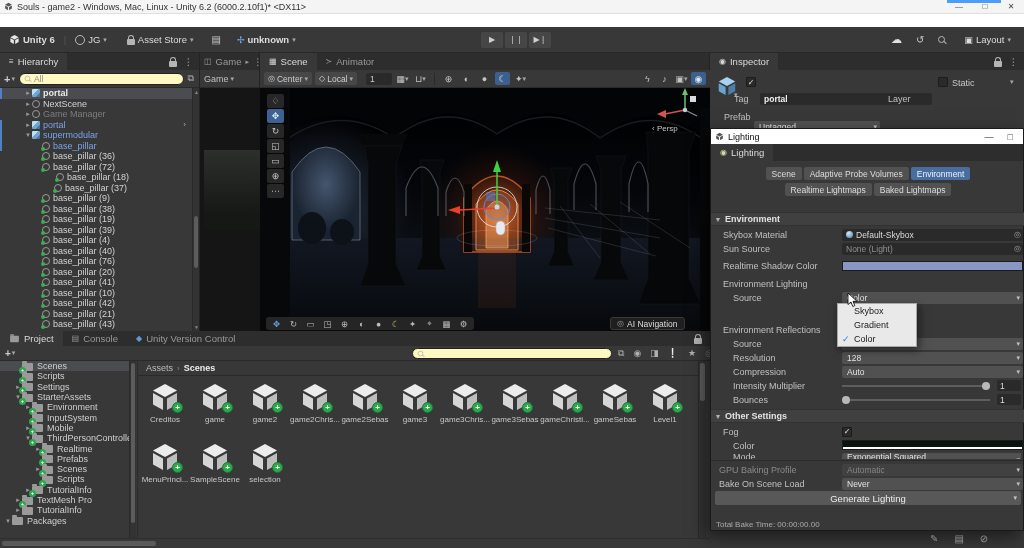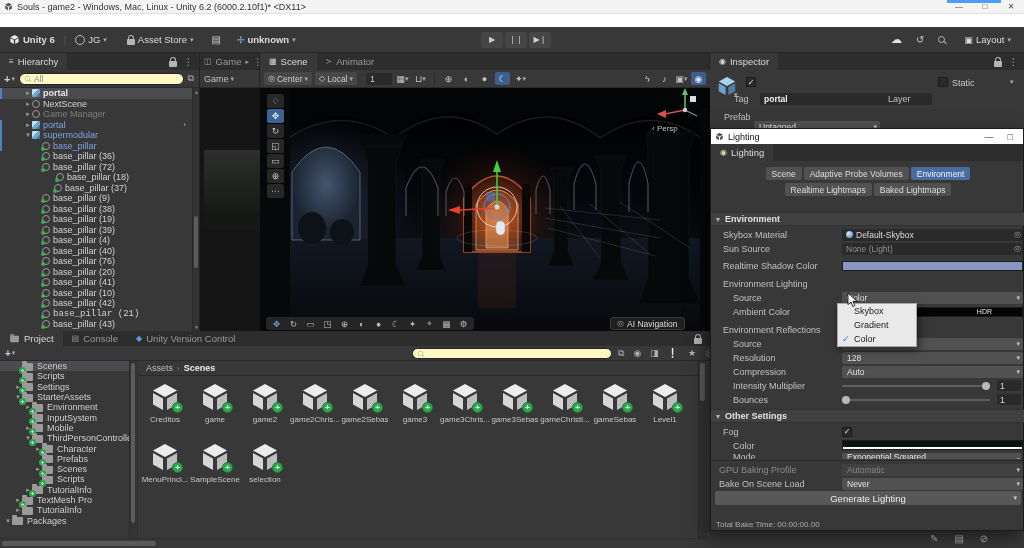--- a/index.html
+++ b/index.html
@@ -335,21 +335,21 @@
           <span class="hlabel">base_pillar (10)</span>
           <span class="hchev"></span>
         </div>
         <div class="hrow" style="padding-left: 34px;">
 
           <span class="harrow"></span>
           <span class="hicon ic-gog"></span>
           <span class="hlabel">base_pillar (42)</span>
           <span class="hchev"></span>
         </div>
-        <div class="hrow" style="padding-left: 34px; font-family: Liberation Mono, monospace;">
+        <div class="hrow" style="padding-left: 34px;">
 
           <span class="harrow"></span>
           <span class="hicon ic-gog"></span>
           <span class="hlabel">base_pillar (21)</span>
           <span class="hchev"></span>
         </div>
         <div class="hrow" style="padding-left: 34px;">
 
           <span class="harrow"></span>
           <span class="hicon ic-gog"></span>
@@ -633,21 +633,21 @@
           <span>Mobile</span>
         </div>
         <div class="trow" style="padding-left: 24px;">
           <span class="tarrow">▾</span>
           <span class="ticon"><span style="display:inline-block" class=" ic-fadd"></span></span>
           <span>ThirdPersonController</span>
         </div>
         <div class="trow" style="padding-left: 34px;">
           <span class="tarrow">▸</span>
           <span class="ticon"><span style="display:inline-block" class=" ic-fadd"></span></span>
-          <span>Character</span>
+          <span>Realtime</span>
         </div>
         <div class="trow" style="padding-left: 34px;">
           <span class="tarrow"></span>
           <span class="ticon"><span style="display:inline-block" class=" ic-fadd"></span></span>
           <span>Prefabs</span>
         </div>
         <div class="trow" style="padding-left: 34px;">
           <span class="tarrow">▸</span>
           <span class="ticon"><span style="display:inline-block" class=" ic-fadd"></span></span>
           <span>Scenes</span>
@@ -909,26 +909,20 @@
       <span class="lval" style="height: 10px; border: 1px solid rgb(28, 28, 28); background: rgb(139, 151, 195);"></span>
     </div>
     <div class="lrow" style="top:148px">
       <span style="padding-left:8px">Environment Lighting</span>
     </div>
     <div class="lrow" style="top:162px;width:306px">
       <span style="padding-left:18px">Source</span>
       <span class="ddl lval">
           <span>Color</span>
         </span>
-    </div>
-    <div class="lrow" style="top:176px;width:306px">
-      <span style="padding-left:18px">Ambient Color</span>
-      <span class="lval" style="height: 10px; border: 1px solid rgb(28, 28, 28); display: flex; align-items: center; justify-content: flex-end; background: rgb(5, 5, 5);">
-        <span style="font-size:7px;color:#e8e8e8;padding-right:30px">HDR</span>
-      </span>
     </div>
     <div class="lrow" style="top:194px">
       <span style="padding-left:8px">Environment Reflections</span>
     </div>
     <div class="lrow" style="top:208px;width:306px">
       <span style="padding-left:18px">Source</span>
       <span class="ddl lval"></span>
     </div>
     <div class="lrow" style="top:222px;width:306px">
       <span style="padding-left:18px">Resolution</span>

